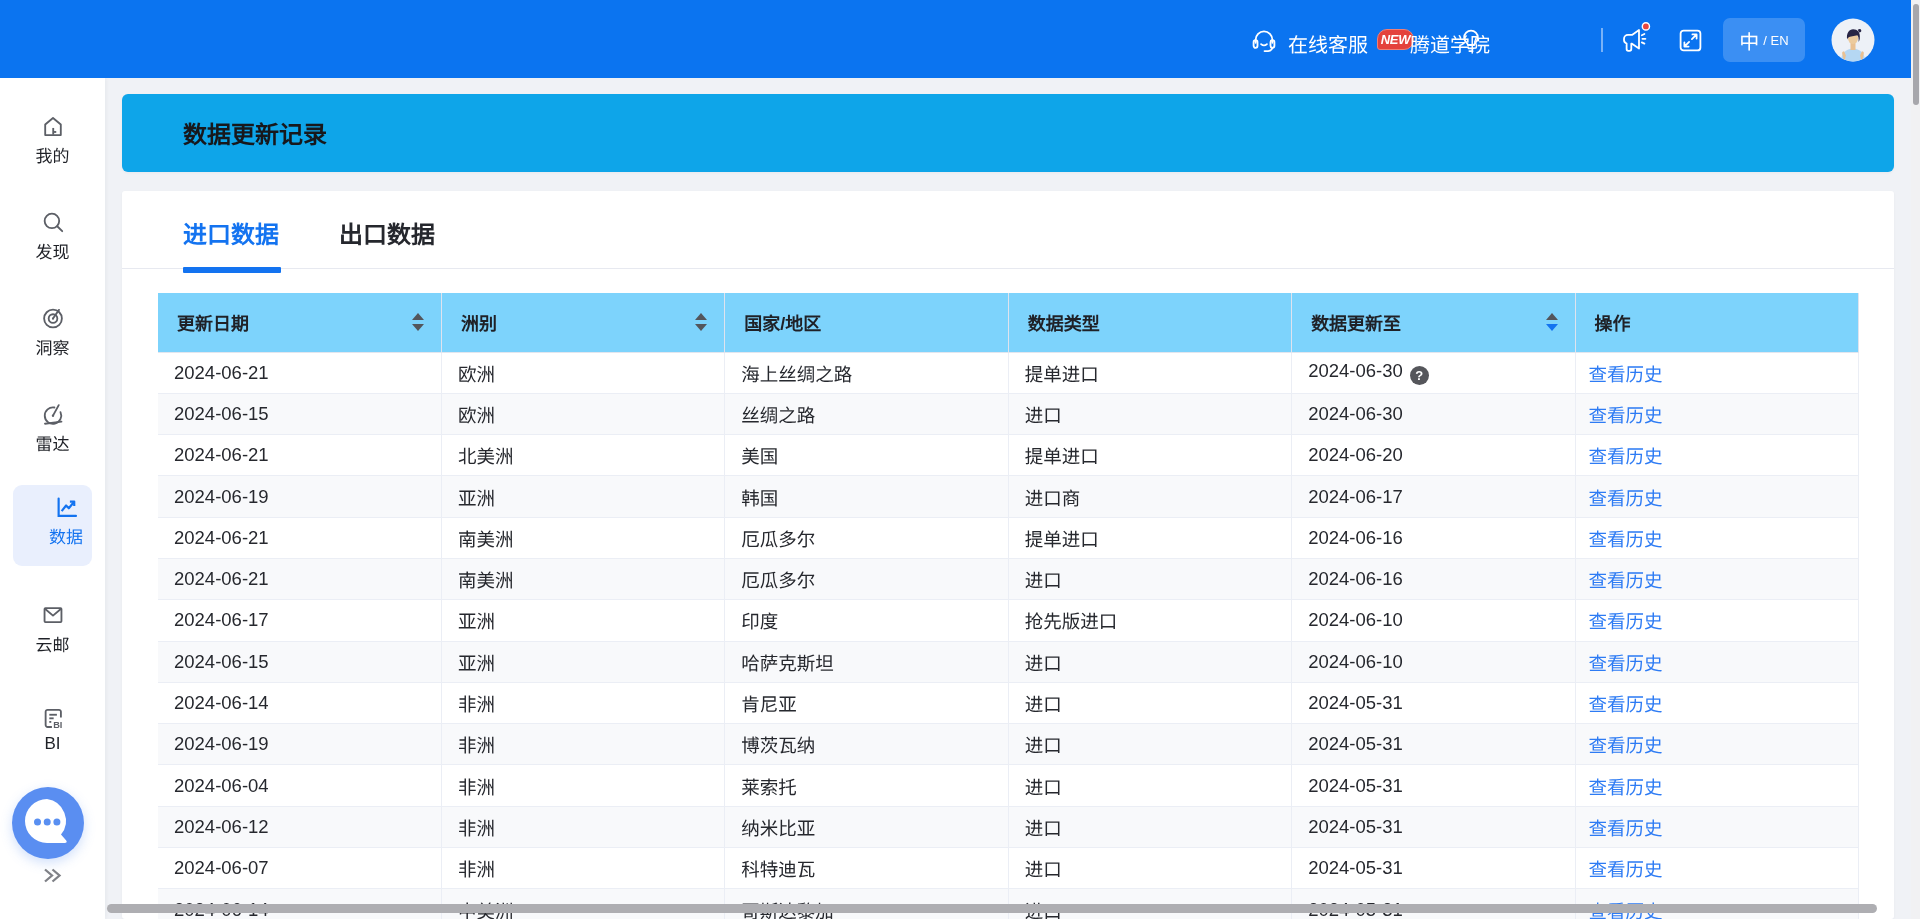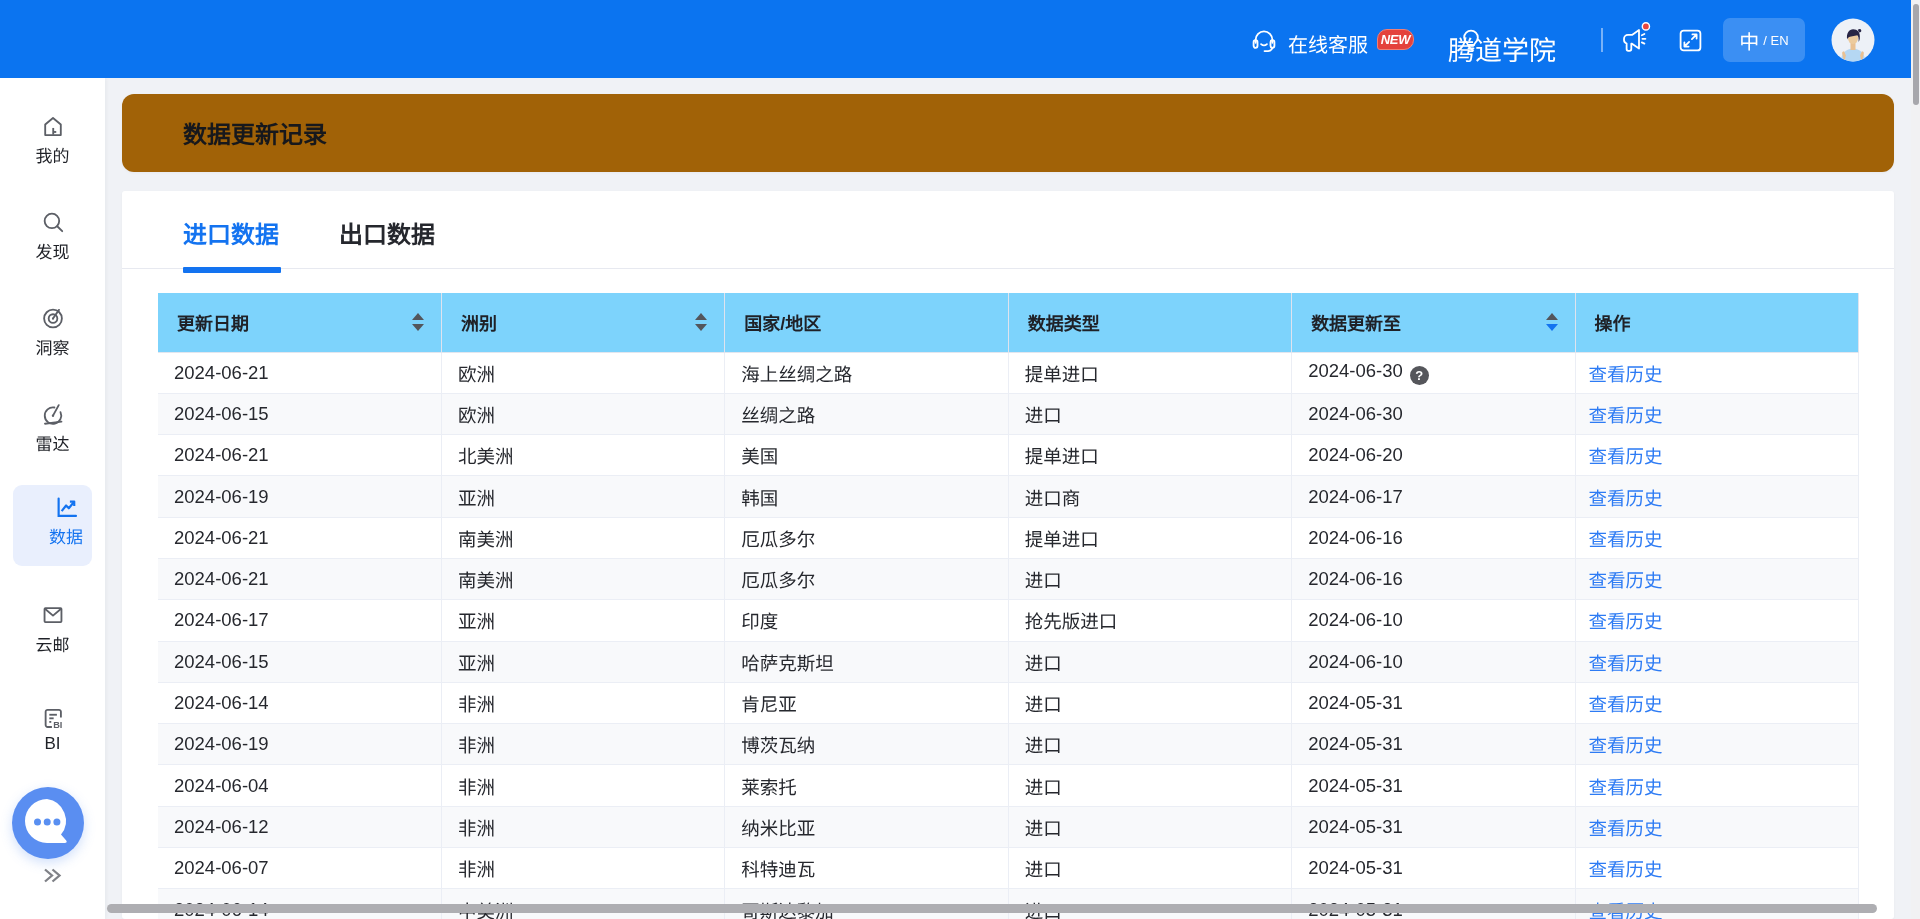--- a/index.html
+++ b/index.html
@@ -30,21 +30,21 @@
   .side { position:absolute; left:0; top:78px; width:105px; height:841px; background:#fff; z-index:20; box-shadow:1px 0 4px rgba(29,35,41,.05); }
   .sitem { position:absolute; left:0; width:105px; text-align:center; color:#1f2127; font-size:17px; }
   .sitem svg { display:block; margin:0 auto 3px; }
   .active-bg { position:absolute; left:13px; top:407px; width:79px; height:81px; background:#e9effd; border-radius:9px; }
   .sitem.act { color:#1373f0;padding-left:27px; }
   .chatbtn { position:absolute; left:12px; top:709px; width:72px; height:72px; background:#5a8ef1; border-radius:50%; box-shadow:0 4px 12px rgba(90,142,241,.28); }
   .collapse { position:absolute; left:0; top:788px; width:105px; text-align:center; }
 
   
   .content { position:absolute; left:105px; top:78px; width:1806px; height:841px; background:#f0f2f6; overflow:hidden; }
-  .card1 { position:absolute; left:17px; top:16px; width:1772px; height:78px; background:#a16207; border-radius:12px; box-shadow:0 1px 3px rgba(0,21,41,.04); }
+  .card1 { position:absolute; left:17px; top:16px; width:1772px; height:78px; background:#0ea5e9; border-radius:6px; box-shadow:0 1px 3px rgba(0,21,41,.04); }
   .card1 h1 { position:absolute; left:61px; top:21px; font-size:24px; color:#17181c; font-weight:bold; }
   .card2 { position:absolute; left:17px; top:113px; width:1772px; height:728px; background:#fff; border-radius:3px; box-shadow:0 1px 3px rgba(0,21,41,.04);padding-left:22px; }
   .tab { position:absolute; top:24px; font-size:24px; font-weight:bold; color:#25272d; }
   .tab.t1 { left:61px; color:#1373f0; }
   .tab.t2 { left:217px; }
   .tabline { position:absolute; left:0; top:77px; width:1772px; height:1px; background:#e7e9f0; }
   .tabbar { position:absolute; left:61px; top:76px; width:98px; height:6px; background:#1373f0; border-radius:1px; }
 
   
   .tbl { position:absolute; left:36px; top:102px; width:1701px; border-collapse:collapse; table-layout:fixed; font-size:18.5px; color:#26282e; }
@@ -305,21 +305,21 @@
     <path d="M9.3,15.8 q2.7,2.3 5.4,0" stroke-linecap="round"></path>
   </svg>
   <div class="hitem" style="left:1288px; top:29px; font-size:20px;">在线客服</div>
   <div class="newbadge">NEW</div>
 
   <svg class="hitem" style="left:1458px; top:27px;" width="26" height="26" viewBox="0 0 24 24" fill="none" stroke="#ffffff" stroke-width="1.7">
     <path d="M12,3.4 a6.3,6.3 0 0 1 6.3,6.3 c0,2.3-1.2,3.7-2.4,4.9 c-0.7,0.7-1,1.2-1,2 h-5.8 c0-0.8-0.3-1.3-1-2 c-1.2-1.2-2.4-2.6-2.4-4.9 A6.3,6.3 0 0 1 12,3.4 Z" stroke-linejoin="round"></path>
     <path d="M9.7,19.7 h4.6" stroke-linecap="round"></path>
     <path d="M10.5,22.2 h3" stroke-linecap="round"></path>
   </svg>
-  <div class="hitem" style="left:1448px; top:29px; font-size:27px;">腾道学院</div>
+  <div class="hitem" style="left:1410px; top:29px; font-size:20px;">腾道学院</div>
 
   <div class="vsep"></div>
 
   <svg class="hitem" style="left:1621px; top:20px;" width="30" height="36" viewBox="0 0 30 36" fill="none" stroke="#ffffff" stroke-width="1.8">
     <path d="M3,19 c0-2.3 1.7-4.1 4-4.1 h4 L18,10 v18.6 l-7-4.9 h-0.7 v5.4 c0,1-0.7,1.7-1.7,1.7 h-1.4 c-1,0-1.6-0.7-1.6-1.7 v-5.5 c-1.3-0.5-2.6-1.8-2.6-3.5 Z" stroke-linejoin="round"></path>
     <path d="M20.8,15.2 l2.6-1.2" stroke-linecap="round"></path>
     <path d="M21.4,18.8 h3" stroke-linecap="round"></path>
     <path d="M20.8,22.4 l2.6,1.2" stroke-linecap="round"></path>
     <circle cx="24.9" cy="6.4" r="3.6" fill="#e8473f" stroke="#ffffff" stroke-width="1.4"></circle>
   </svg>

